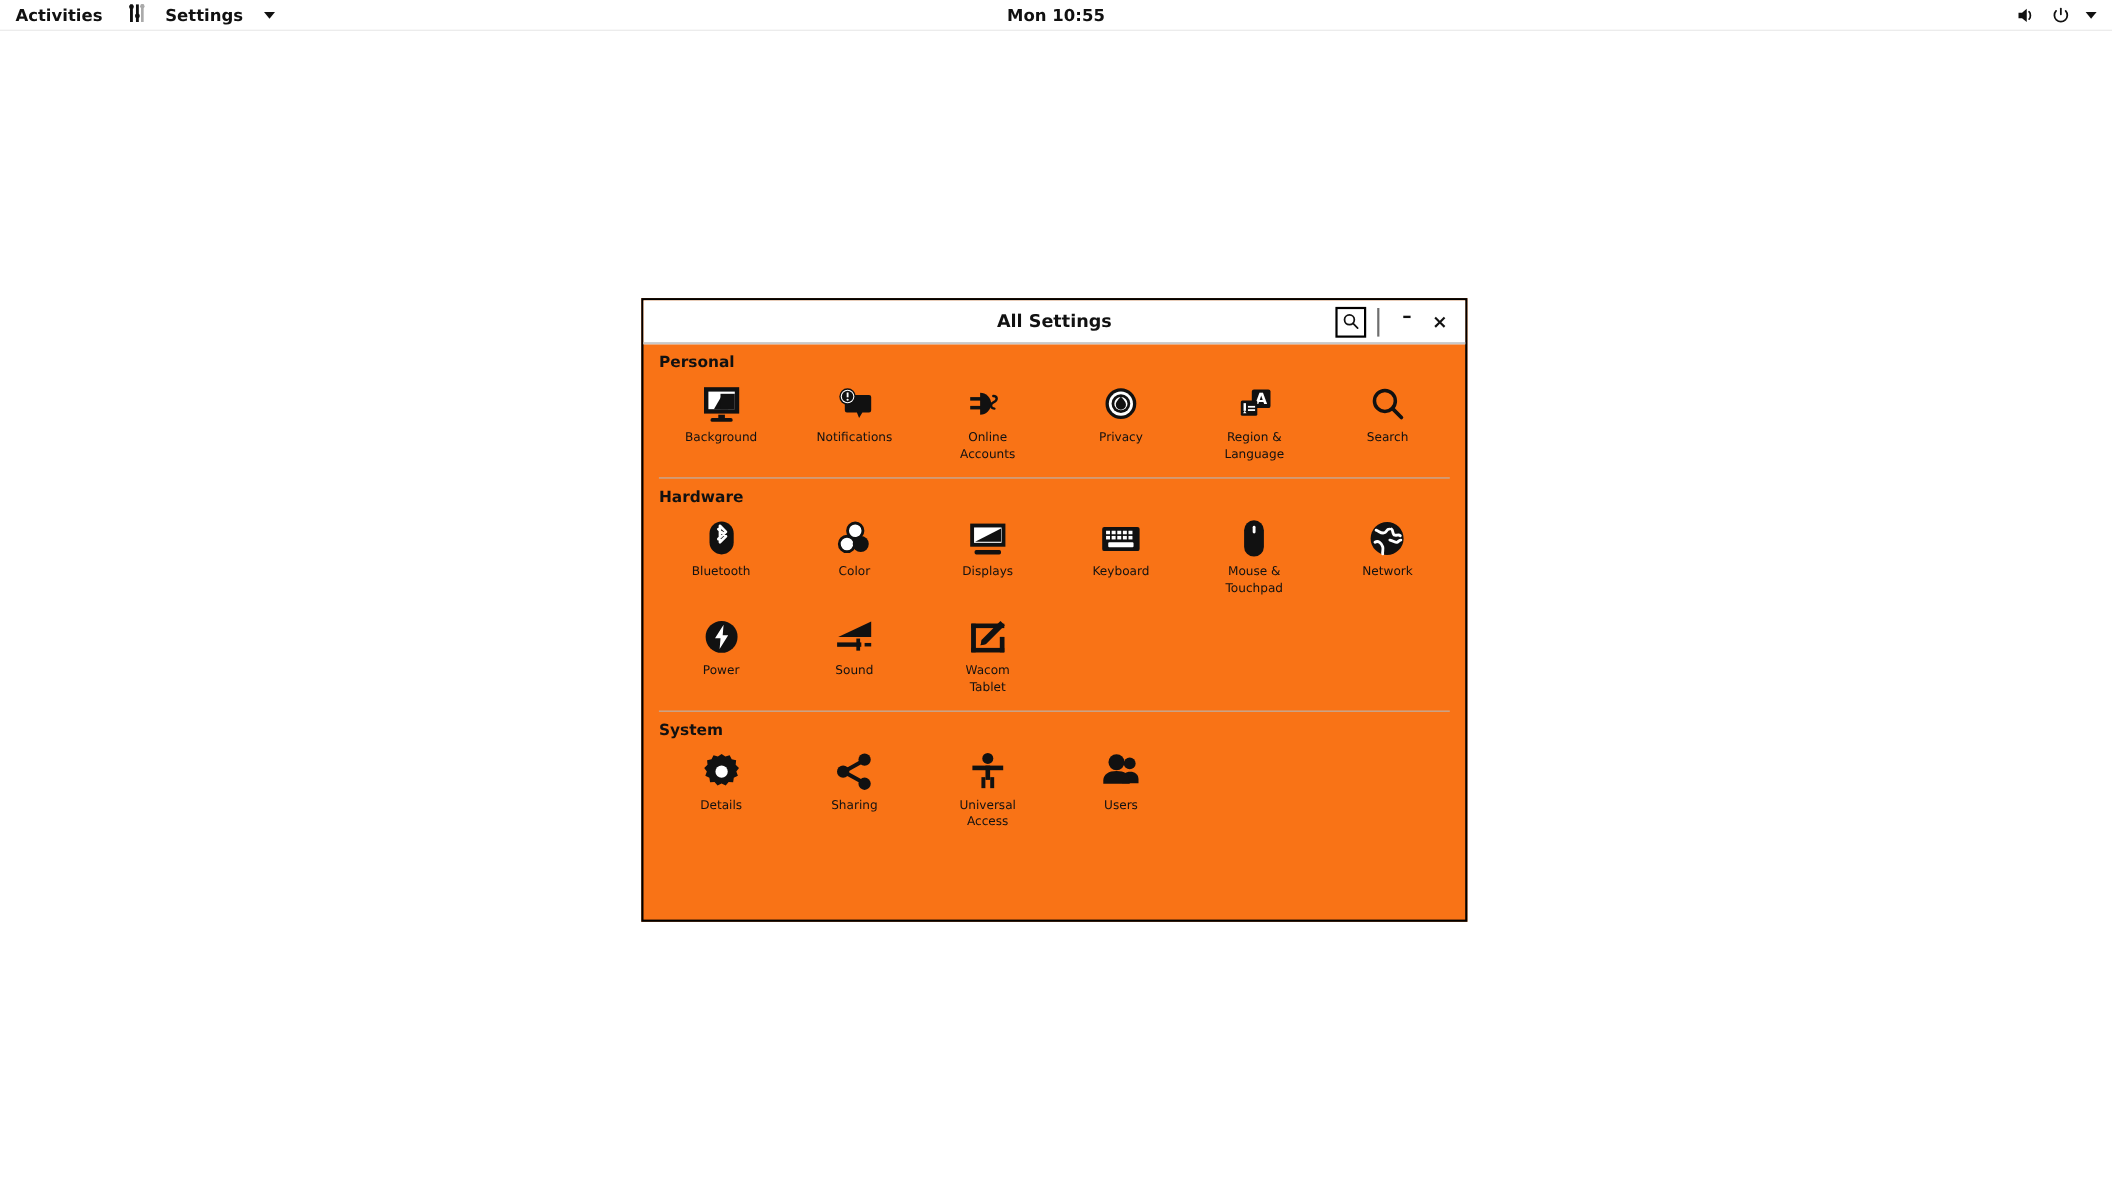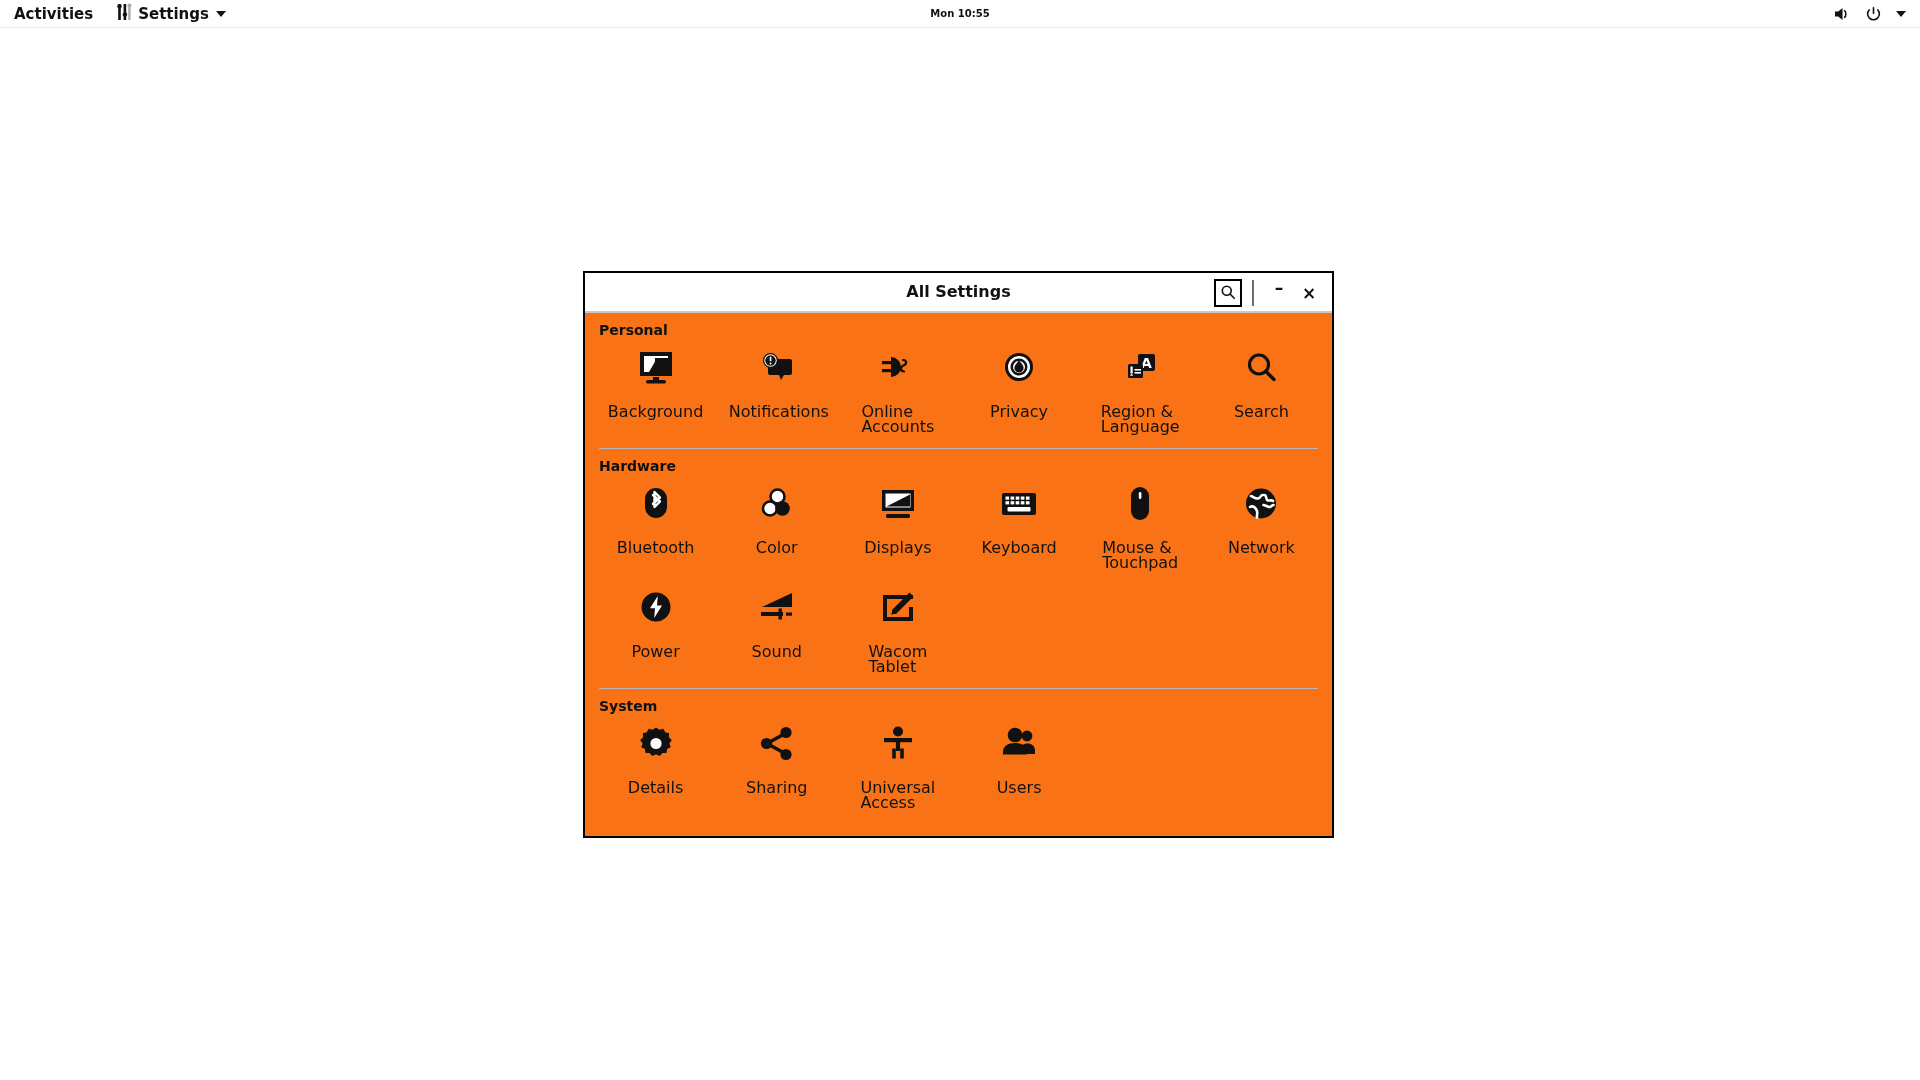--- a/index.html
+++ b/index.html
@@ -17,35 +17,35 @@
     background: #ffffff;
     border-bottom: 1px solid #e8e8e8;
     display: flex; align-items: center;
   }
   #topbar-left { display: flex; align-items: flex-end; height: 28px; }
   .tb-activities {
     font-size: 15px; font-weight: bold; color: #111;
     padding: 0 14px; line-height: 28px;
   }
   .tb-app {
-    display: flex; align-items: center; gap: 5px;
+    display: flex; align-items: center; gap: 17px;
     padding: 0 8px; height: 28px;
   }
   .tb-app-name { font-size: 15px; font-weight: bold; color: #111; }
   .tb-caret {
     width: 0; height: 0;
     border-left: 5px solid transparent;
     border-right: 5px solid transparent;
     border-top: 6px solid #111;
     margin-left: 2px;
   }
   #topbar-clock {
     position: absolute; left: 0; right: 0; top: 0;
     text-align: center; line-height: 28px;
-    font-size: 10px; font-weight: bold; color: #111;
+    font-size: 15px; font-weight: bold; color: #111;
     pointer-events: none;
   }
   #topbar-right {
     position: absolute; right: 0; top: 0; height: 28px;
     display: flex; align-items: center; gap: 14px;
     padding-right: 14px;
   }
   #topbar-right .ticon { display: flex; align-items: center; }
   .tb-caret-sm {
     width: 0; height: 0;
@@ -122,22 +122,23 @@
     align-items: center;
     padding: 6px 2px 10px 2px;
     cursor: pointer;
   }
   .app-icon {
     width: 44px; height: 44px;
     display: flex; align-items: center; justify-content: center;
   }
   .app-icon svg { display: block; }
   .app-label {
-    margin-top: 14px;
-    font-size: 16px; color: #111;
+    margin-top: 0;
+    font-size: 11px; color: #111;
+    text-align: center;
     line-height: 15px;
     max-width: 96px;
   }
   .divider {
     height: 1px;
     background: #b7b7b7;
     margin: 4px 4px 0 4px;
   }
 </style>
 </head>

